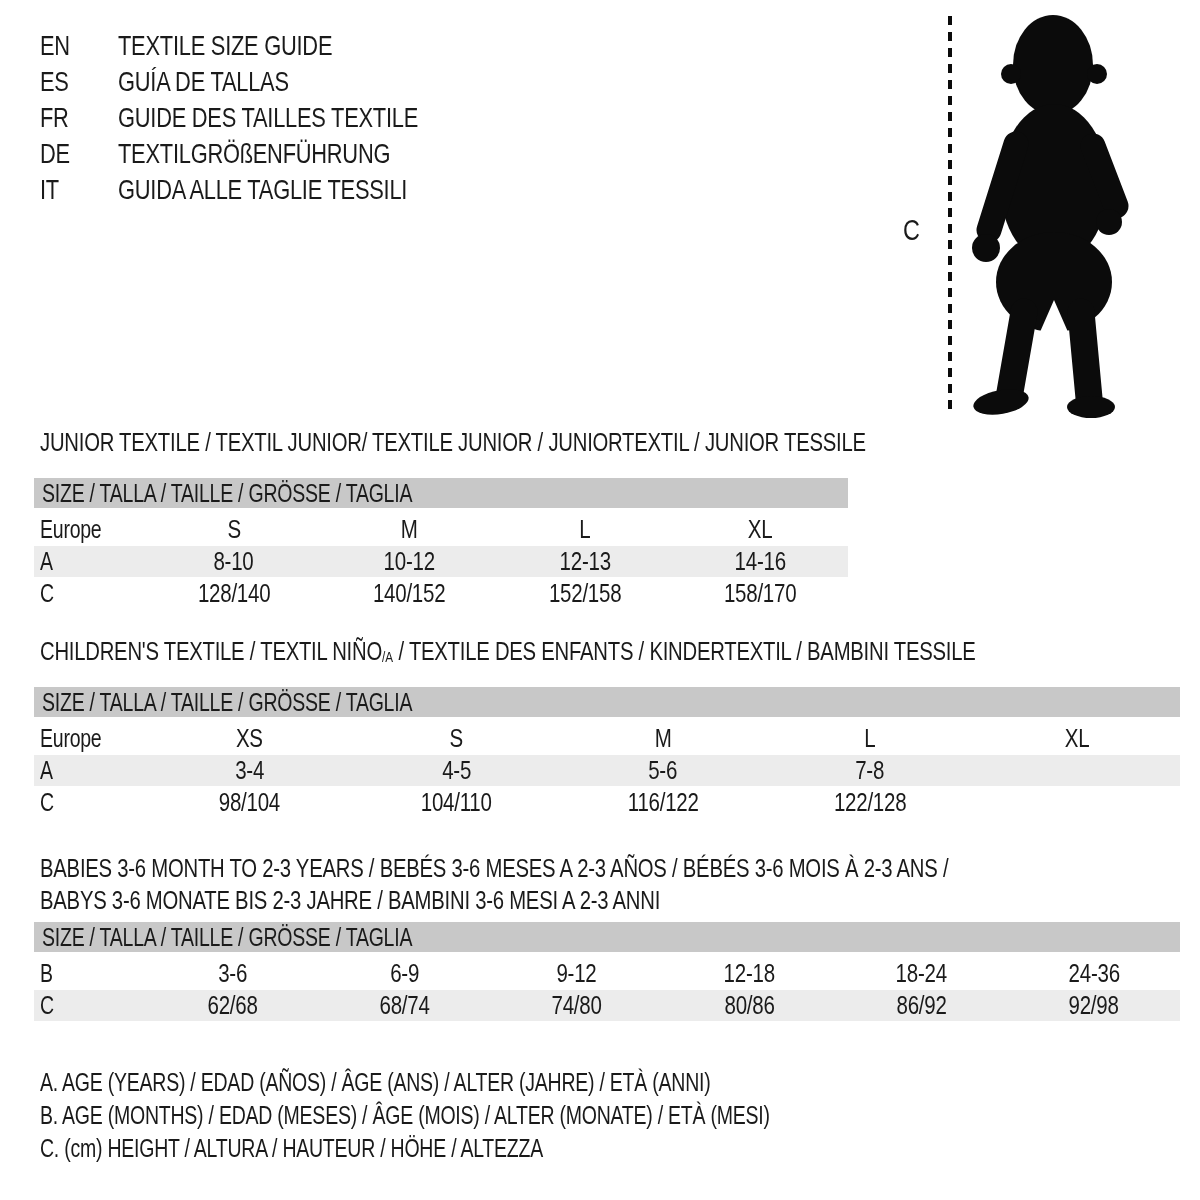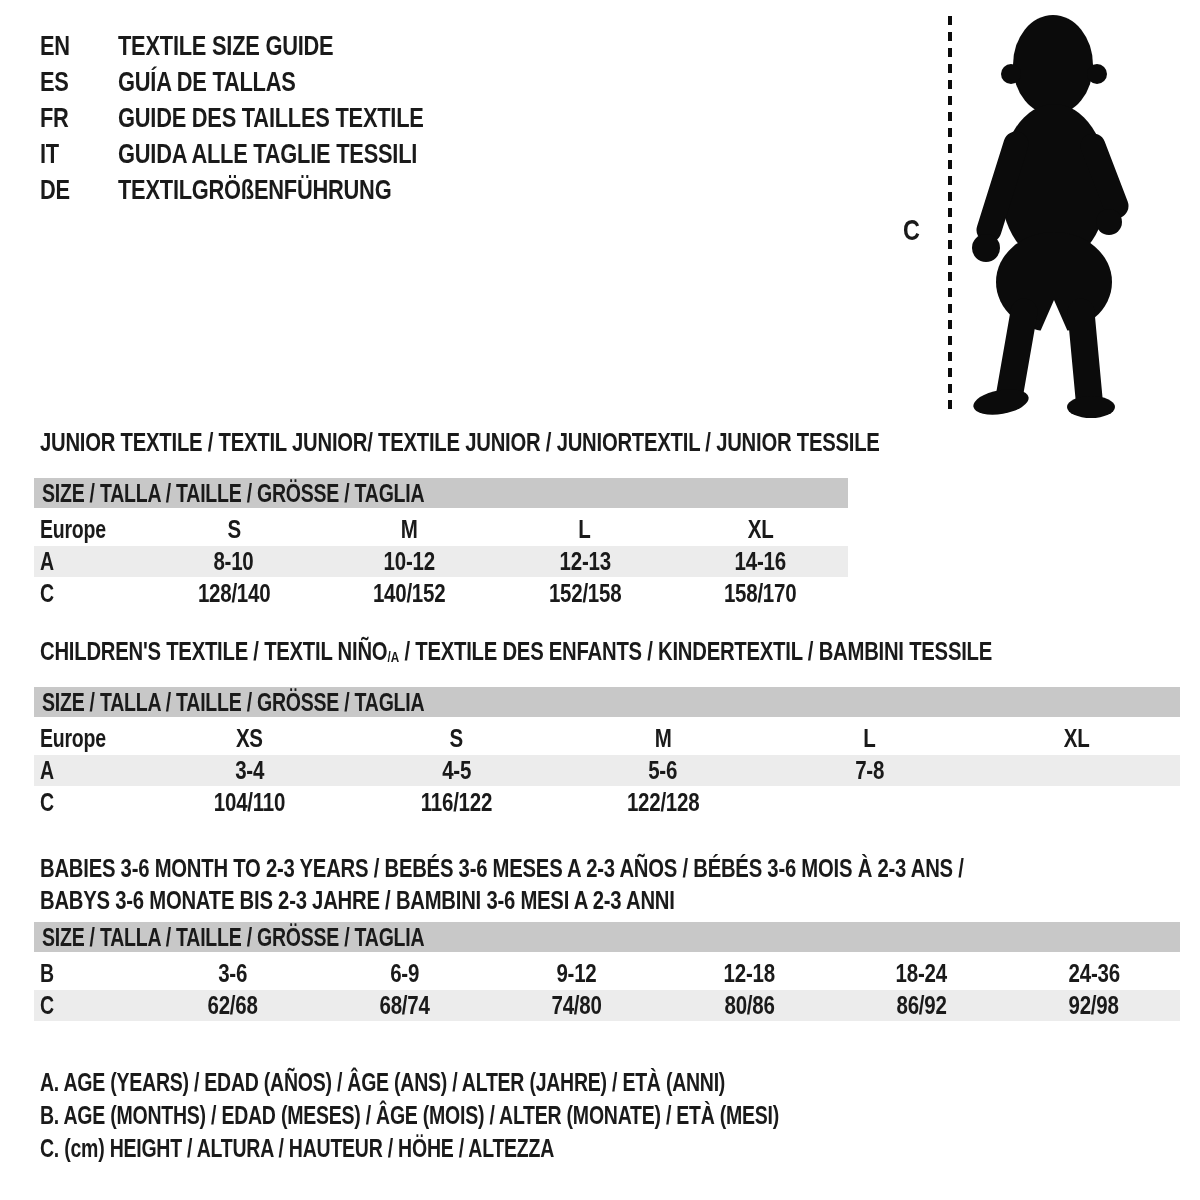--- a/index.html
+++ b/index.html
@@ -8,21 +8,21 @@
     --text:#1a1a1a;
     --silhouette:#0b0b0b;
     --background:#ffffff;
   }
   *{box-sizing:border-box;margin:0;padding:0;}
   html,body{background:var(--background,#fff);}
   .page{
     position:relative;width:1200px;height:1200px;overflow:hidden;
     background:var(--background,#fff);
     font-family:"Liberation Sans","DejaVu Sans",sans-serif;
-    font-weight:700;color:var(--text,#1a1a1a);
+    font-weight:400;color:var(--text,#1a1a1a);
   }
   
   .cndl{display:inline-block;transform:scaleX(.78);transform-origin:0 50%;white-space:nowrap;letter-spacing:-.3px;}
   .cndc{display:inline-block;transform:scaleX(.82);transform-origin:50% 50%;white-space:nowrap;letter-spacing:-.3px;}
 
   
   .lang-block{position:absolute;left:40px;top:28px;}
   .lang-row{display:grid;grid-template-columns:78px auto;height:36px;line-height:36px;font-size:28px;}
 
   
@@ -75,26 +75,26 @@
     </div>
     <div class="lang-row">
       <span class="cndl">ES</span>
       <span class="cndl">GUÍA DE TALLAS</span>
     </div>
     <div class="lang-row">
       <span class="cndl">FR</span>
       <span class="cndl">GUIDE DES TAILLES TEXTILE</span>
     </div>
     <div class="lang-row">
+      <span class="cndl">DE</span>
+      <span class="cndl">TEXTILGRÖßENFÜHRUNG</span>
+    </div>
+    <div class="lang-row">
       <span class="cndl">IT</span>
       <span class="cndl">GUIDA ALLE TAGLIE TESSILI</span>
-    </div>
-    <div class="lang-row">
-      <span class="cndl">DE</span>
-      <span class="cndl">TEXTILGRÖßENFÜHRUNG</span>
     </div>
   </div>
 
   <div class="measure-line"></div>
   <div class="measure-c">
     <span class="cndl">C</span>
   </div>
   <svg class="figure-svg" viewBox="0 0 180 406" aria-hidden="true">
     <g>
       <ellipse class="sil-fill" cx="93" cy="53" rx="40" ry="50"></ellipse>
@@ -161,20 +161,21 @@
     </div>
     <div class="tr stripe">
       <div class="td lab"><span class="cndl">A</span></div>
       <div class="td val"><span class="cndc">3-4</span></div>
       <div class="td val"><span class="cndc">4-5</span></div>
       <div class="td val"><span class="cndc">5-6</span></div>
       <div class="td val"><span class="cndc">7-8</span></div>
     </div>
     <div class="tr">
       <div class="td lab"><span class="cndl">C</span></div>
+      <div class="td val"><span class="cndc">98/104</span></div>
       <div class="td val"><span class="cndc">104/110</span></div>
       <div class="td val"><span class="cndc">116/122</span></div>
       <div class="td val"><span class="cndc">122/128</span></div>
     </div>
   </div>
 
   <div class="sec-title title-babies">
     <span class="tline"><span class="cndl">BABIES 3-6 MONTH TO 2-3 YEARS / BEBÉS 3-6 MESES A 2-3 AÑOS / BÉBÉS 3-6 MOIS À 2-3 ANS /</span></span>
     <span class="tline"><span class="cndl">BABYS 3-6 MONATE BIS 2-3 JAHRE / BAMBINI 3-6 MESI A 2-3 ANNI</span></span>
   </div>

